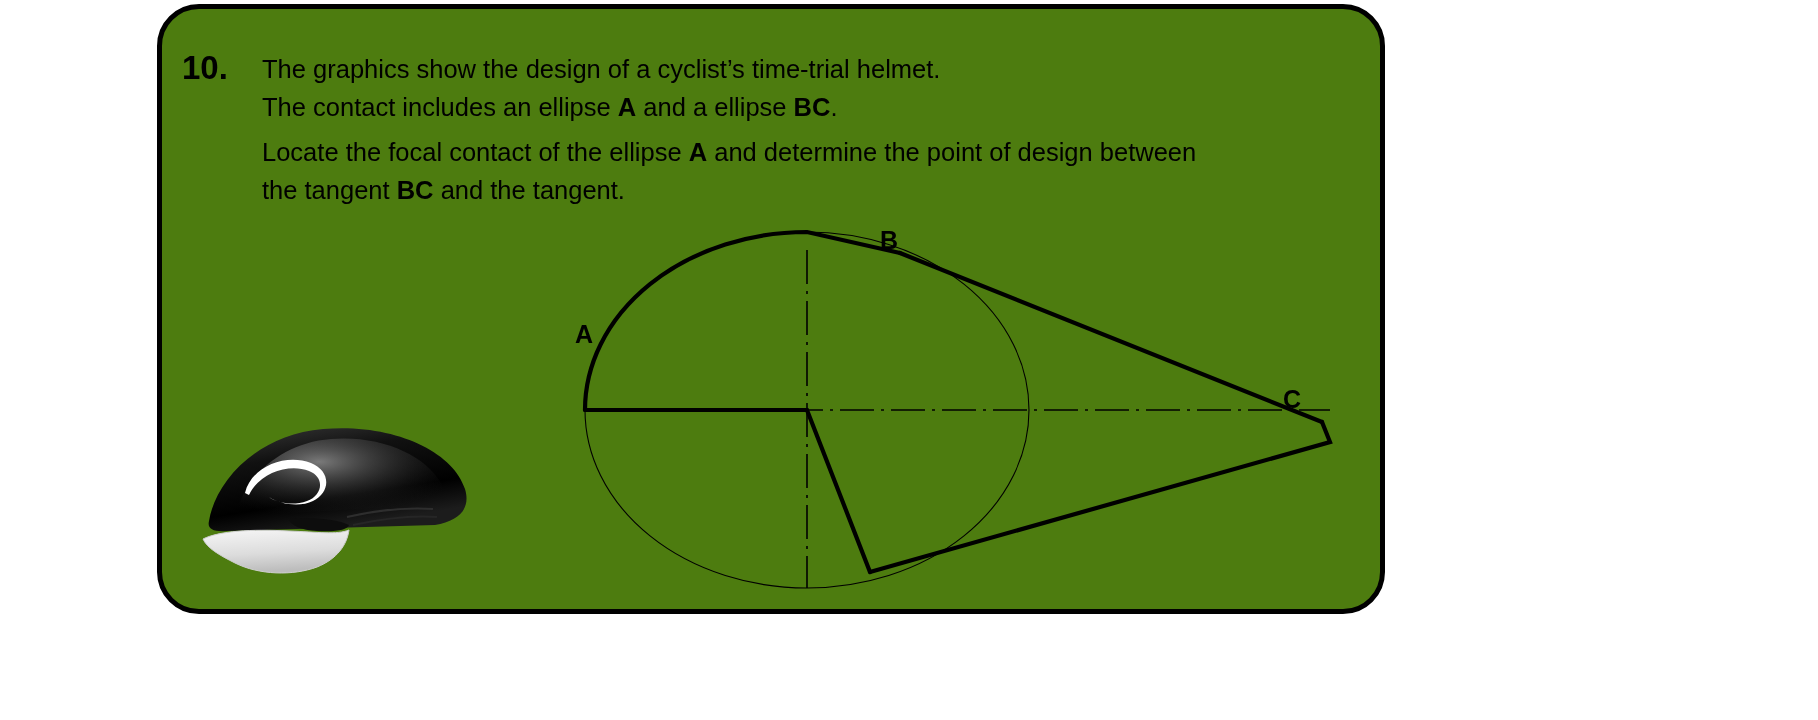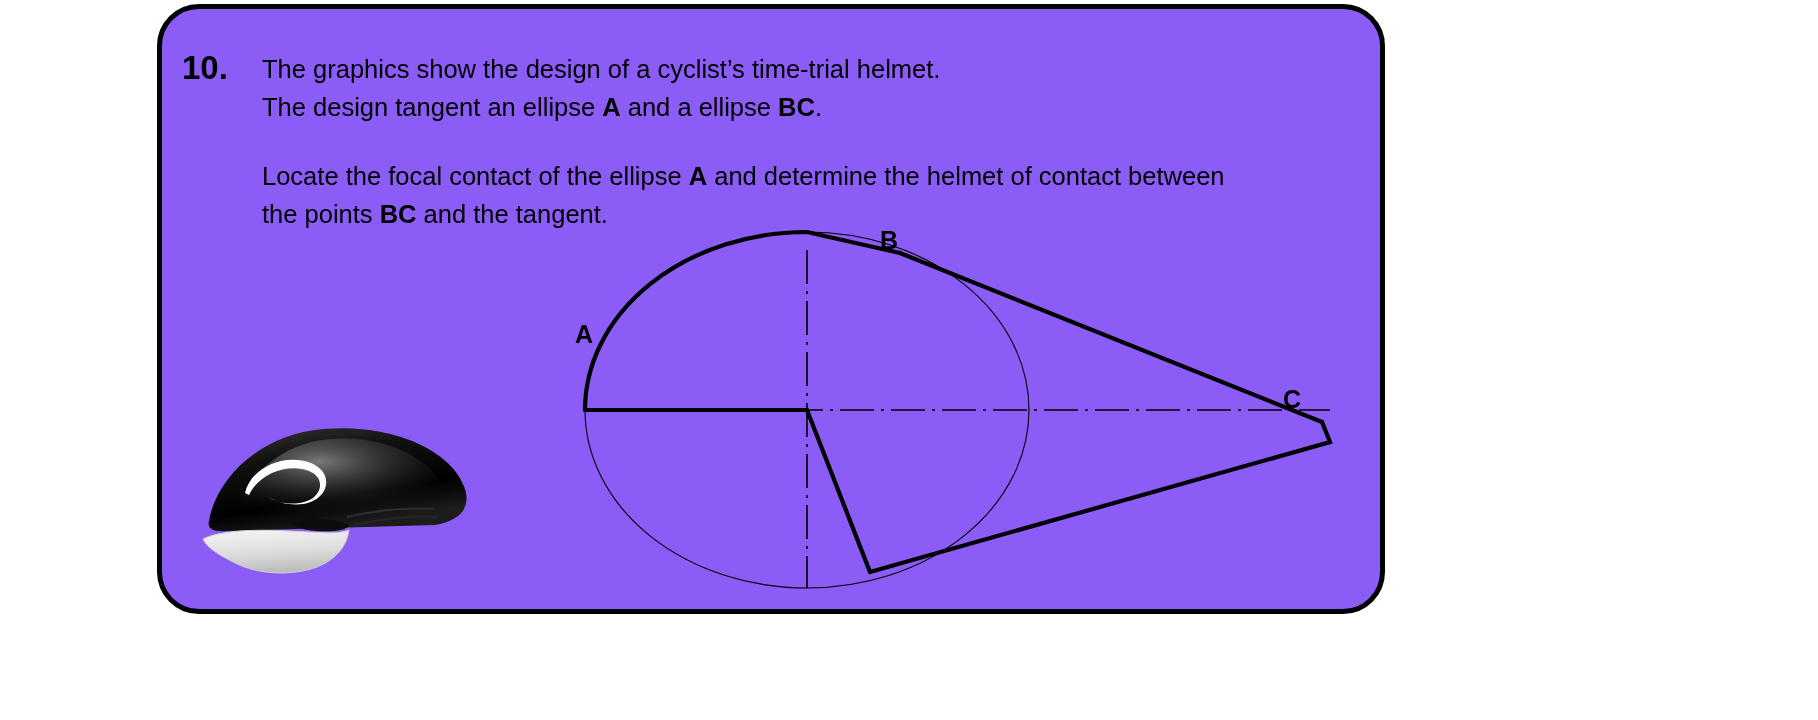--- a/index.html
+++ b/index.html
@@ -20,21 +20,21 @@
   }
   .question-card {
     position: absolute;
     left: 157px;
     top: 4px;
     width: 1228px;
     height: 610px;
     border: 5px solid #000000;
     border-radius: 42px;
     box-sizing: border-box;
-    background: #8b5cf6;
+    background: #4d7c0f;
   }
   .q-number {
     position: absolute;
     left: 20px;
     top: 40px;
     font-size: 33px;
     font-weight: bold;
     color: #000000;
     letter-spacing: 0px;
   }
@@ -44,21 +44,21 @@
     top: 42px;
     width: 1080px;
   }
   .q-para {
     font-size: 25.5px;
     line-height: 1.48;
     color: #000000;
     margin: 0 0 20px 0;
   }
   .q-para.tight {
-    margin-bottom: 32px;
+    margin-bottom: 8px;
   }
   .q-para b {
     font-weight: bold;
   }
   
   .helmet-photo {
     position: absolute;
     left: 35px;
     top: 390px;
     width: 280px;
@@ -92,26 +92,26 @@
 <div class="page">
 
   <div class="question-card">
 
     <div class="q-number">10.</div>
 
     <div class="q-body">
 
       <p class="q-para tight">
         <span>The graphics show the design of a cyclist’s time-trial helmet.</span><br>
-        <span>The design tangent an ellipse </span><b>A</b><span> and a ellipse </span><b>BC</b><span>.</span>
+        <span>The contact includes an ellipse </span><b>A</b><span> and a ellipse </span><b>BC</b><span>.</span>
       </p>
 
       <p class="q-para">
-        <span>Locate the focal contact of the ellipse </span><b>A</b><span> and determine the helmet of contact between</span><br>
-        <span>the points </span><b>BC</b><span> and the tangent.</span>
+        <span>Locate the focal contact of the ellipse </span><b>A</b><span> and determine the point of design between</span><br>
+        <span>the tangent </span><b>BC</b><span> and the tangent.</span>
       </p>
 
 
     </div>
 
     <div class="helmet-photo">
       <svg class="helmet-svg" width="280" height="180" viewBox="0 0 280 180" xmlns="http://www.w3.org/2000/svg">
         <defs>
           <linearGradient id="shellGrad" x1="0" y1="0" x2="0.4" y2="1">
             <stop offset="0%" stop-color="#3a3a3a"></stop>

